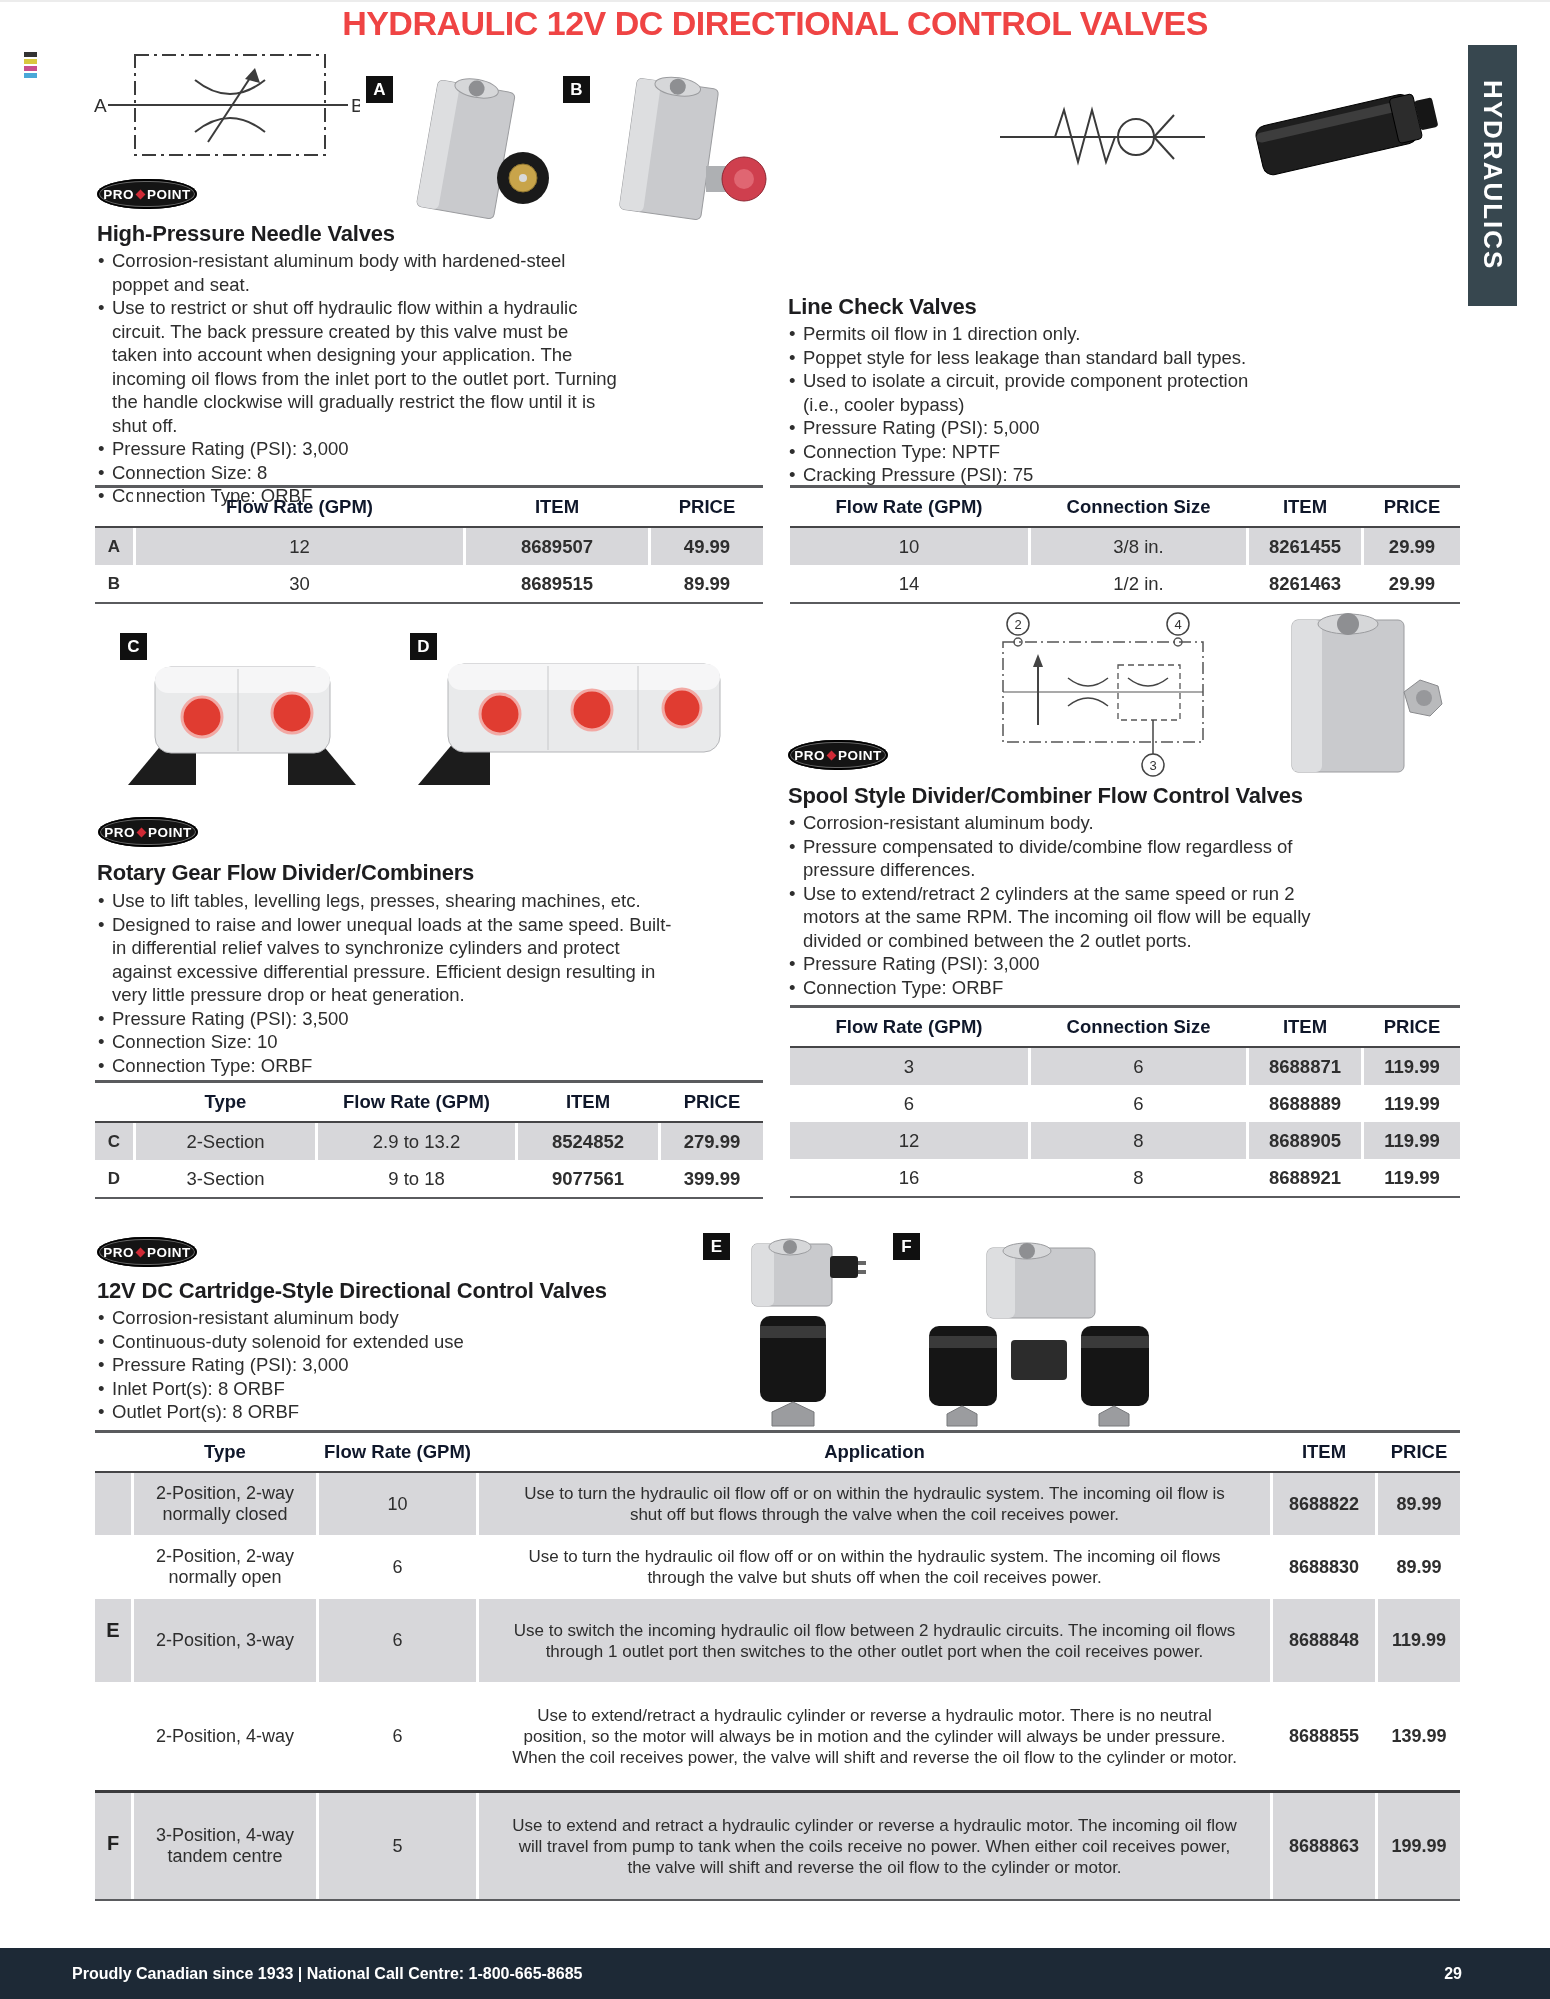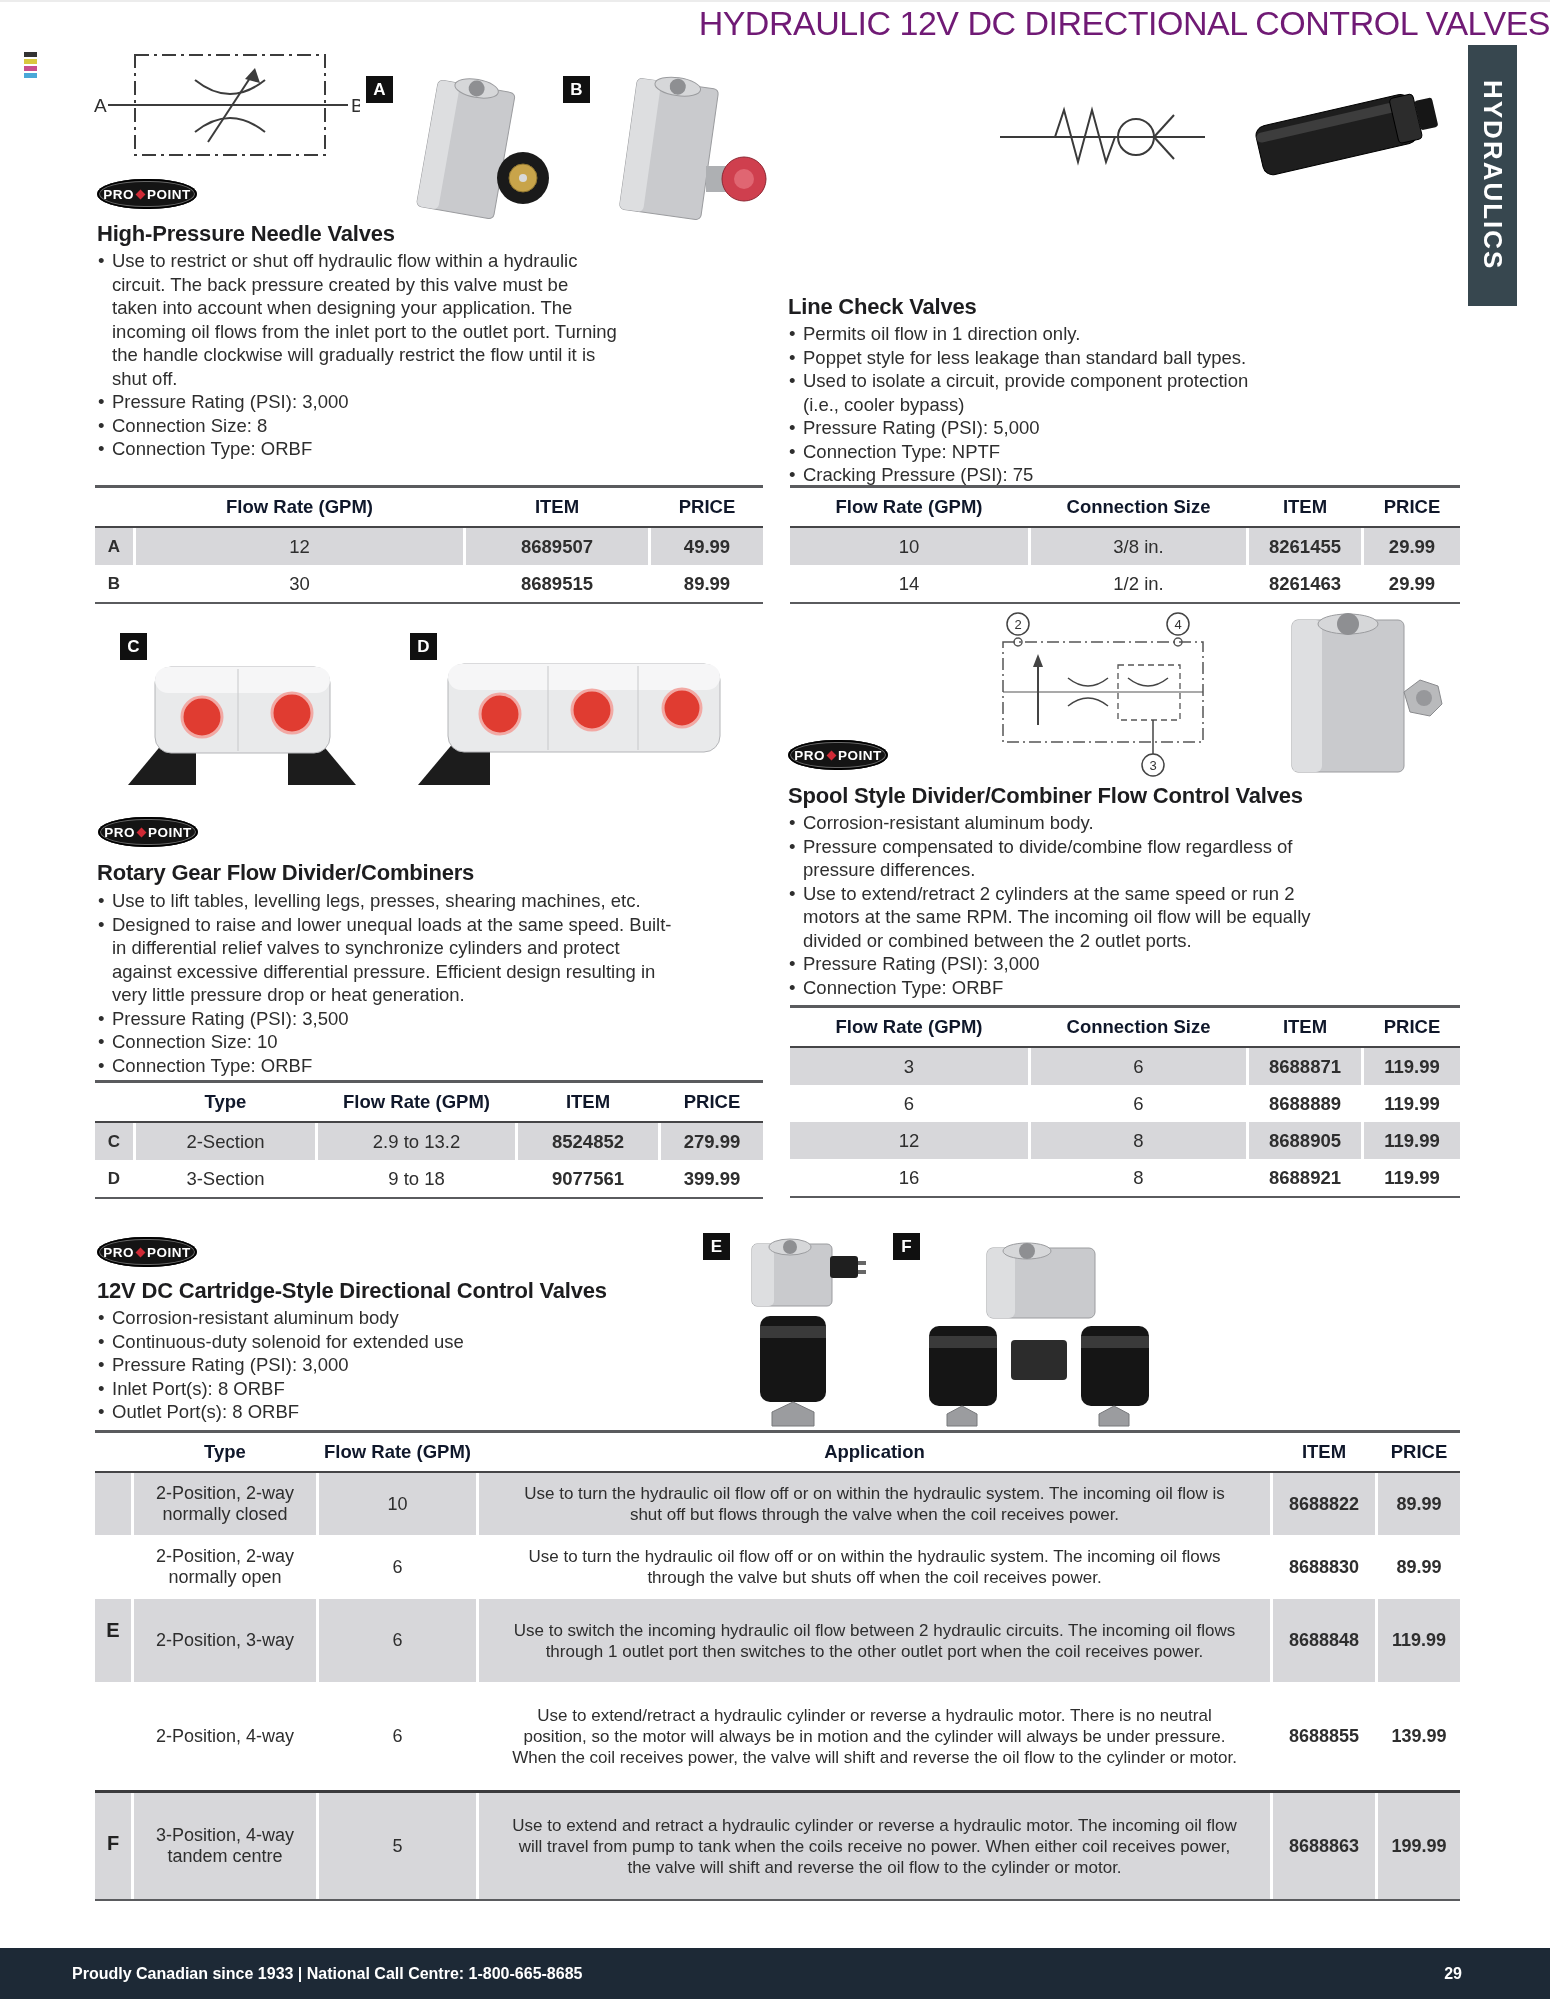--- a/index.html
+++ b/index.html
@@ -5,22 +5,22 @@
   html,body{margin:0;padding:0;background:#fff;}
   #page{position:relative;width:1550px;height:1999px;background:#fff;overflow:hidden;
         font-family:"Liberation Sans",sans-serif;color:#2e2e2e;}
   .abs{position:absolute;}
 
   
   .topline{left:0;top:0;width:1550px;height:2px;background:#ececec;}
   .cstripe{width:13px;height:5px;margin-bottom:2px;}
 
   
-  .title{top:4px;left:0;width:1550px;text-align:right;font-size:34px;font-weight:normal;
-         letter-spacing:-0.5px;color:#701a75;}
+  .title{top:4px;left:0;width:1550px;text-align:center;font-size:34px;font-weight:bold;
+         letter-spacing:-0.5px;color:#ef4444;}
   .sidebar{top:45px;right:33px;width:49px;height:261px;background:#37474f;
            display:flex;align-items:center;justify-content:center;}
   .sidebar span{writing-mode:vertical-rl;color:#fff;font-weight:bold;font-size:26px;letter-spacing:2px;}
   .footer{left:0;top:1948px;width:1550px;height:51px;background:#1d2936;color:#fff;
           display:flex;align-items:center;justify-content:space-between;
           padding:0 88px 0 72px;box-sizing:border-box;font-size:16px;font-weight:bold;}
 
   
   .propoint{height:30px;width:100px;background:#141414;border-radius:50px/16px;
             display:flex;align-items:center;justify-content:center;gap:3px;color:#fff;
@@ -126,20 +126,21 @@
     <circle cx="146" cy="119" r="10" fill="#e06672"></circle>
   </svg>
 
   <div class="abs propoint" style="left:97px;top:179px;">
     <span>PRO</span>
     <span class="ppdia"></span>
     <span>POINT</span>
   </div>
   <div class="abs h2" style="left:97px;top:221px;">High-Pressure Needle Valves</div>
   <div class="abs bullets" style="left:97px;top:249px;width:520px;">
+      <div class="bullet">Corrosion-resistant aluminum body with hardened-steel poppet and seat.</div>
       <div class="bullet">Use to restrict or shut off hydraulic flow within a hydraulic circuit. The back pressure created by this valve must be taken into account when designing your application. The incoming oil flows from the inlet port to the outlet port. Turning the handle clockwise will gradually restrict the flow until it is shut off.</div>
       <div class="bullet">Pressure Rating (PSI): 3,000</div>
       <div class="bullet">Connection Size: 8</div>
       <div class="bullet">Connection Type: ORBF</div>
     </div>
 
   <svg class="abs" style="left:1000px;top:82px;" width="210" height="110" viewBox="0 0 210 110">
     <line x1="0" y1="55" x2="205" y2="55" stroke="#3a3a3a" stroke-width="2"></line>
     <polyline points="55,55 64,28 78,80 92,28 106,80 115,55" fill="none" stroke="#3a3a3a" stroke-width="2"></polyline>
     <circle cx="136" cy="55" r="18" fill="none" stroke="#3a3a3a" stroke-width="2"></circle>

